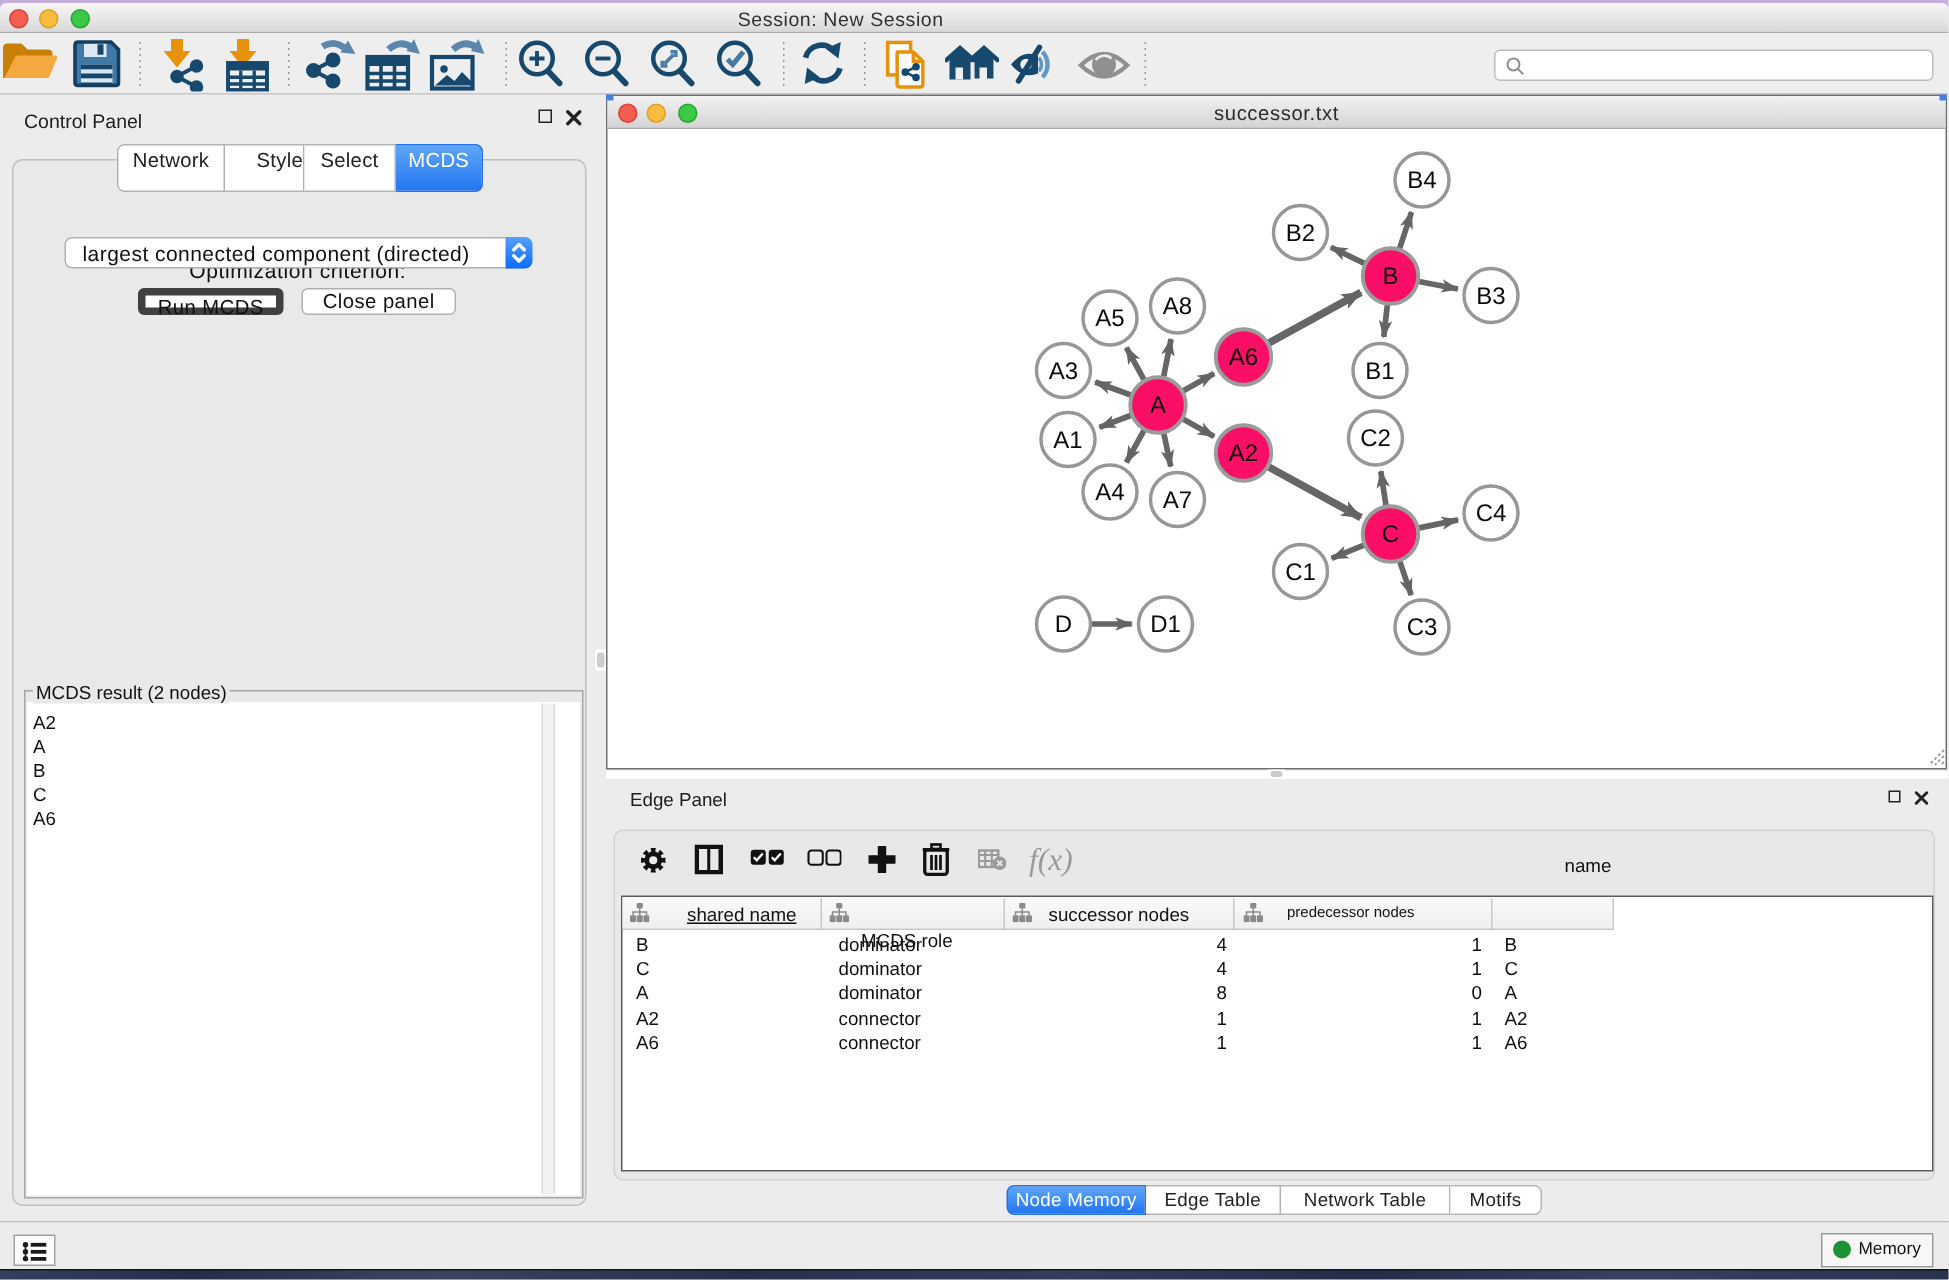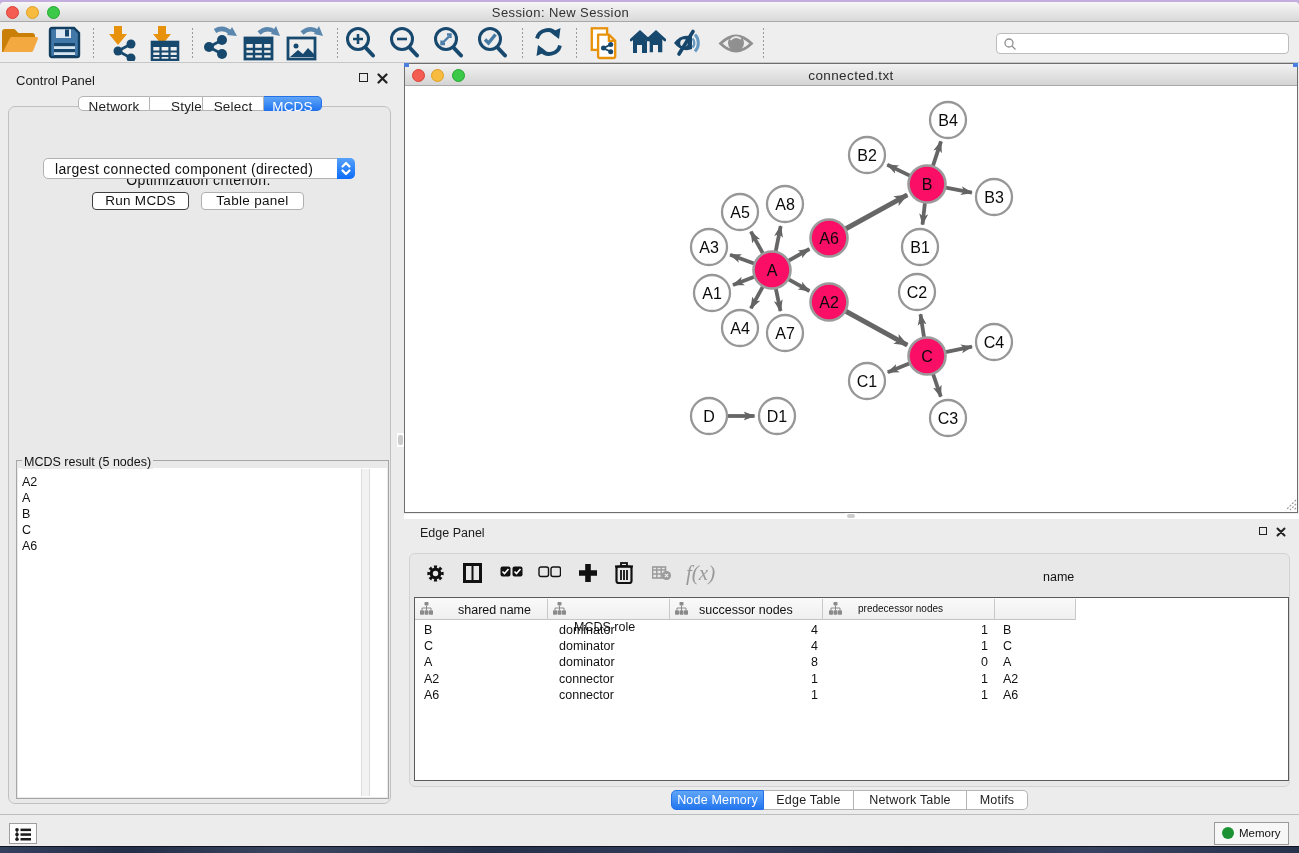--- a/index.html
+++ b/index.html
@@ -150,52 +150,52 @@
   </svg>
 
 <div class="txt" style="left:16px;top:73px;font-size:13px;color:#1c1c1c;">Control Panel</div>
 <div class="abs" style="left:359px;top:73px;width:9px;height:9px;border:1.6px solid #222;"></div>
 <svg class="abs" style="left:377px;top:73px;" width="11" height="11" viewBox="0 0 11 11">
     <path d="M1.5 1.5 L9.5 9.5 M9.5 1.5 L1.5 9.5" stroke="#222" stroke-width="2.2" stroke-linecap="round"></path>
   </svg>
 
 <div class="abs" style="left:8px;top:106px;width:383px;height:698px;background:#e9e9e9;border:1px solid #c0c0c0;border-radius:7px;"></div>
 
-<div class="abs" style="left:78px;top:96px;width:244px;height:15px;">
+<div class="abs" style="left:78px;top:96px;width:244px;height:32px;">
   <div class="tab first" style="left:0;width:72px;">Network</div>
   <div class="tab" style="left:72px;width:53px;text-align:right;">Style</div>
   <div class="tab" style="left:125px;width:61px;">Select</div>
   <div class="tab last sel" style="left:186px;width:58px;">MCDS</div>
 </div>
 <div class="txt" style="left:0px;top:136px;width:397px;text-align:center;font-size:14px;letter-spacing:0.4px;color:#111;margin-top:36px;">Optimization criterion:</div>
 
 <div class="abs" style="left:43px;top:158px;width:311px;height:21px;background:#fff;border:1px solid #b2b2b2;border-radius:5px;"></div>
 <div class="abs" style="left:337px;top:158px;width:18px;height:21px;background:linear-gradient(#55a1fa,#0c6cfa);border-radius:0 5px 5px 0;"></div>
 <svg class="abs" style="left:339px;top:160px;" width="14" height="17" viewBox="0 0 14 17">
     <path d="M3.5 6.5 L7 3 L10.5 6.5 M3.5 10.5 L7 14 L10.5 10.5" stroke="#fff" stroke-width="2.2" fill="none" stroke-linecap="round" stroke-linejoin="round"></path>
   </svg>
 <div class="txt" style="left:55px;top:161px;font-size:14px;letter-spacing:0.3px;color:#111;">largest connected component (directed)</div>
 
-<div class="abs" style="left:92px;top:192px;width:97px;height:18px;background:#fff;border:1px solid #404040;border-radius:4px;text-align:center;font-size:13.5px;letter-spacing:0.3px;color:#111;line-height:16px;">Run MCDS</div>
-<div class="abs" style="left:201px;top:192px;width:103px;height:18px;background:#fff;border:1px solid #b0b0b0;border-radius:4px;text-align:center;font-size:13.5px;letter-spacing:0.3px;color:#111;line-height:16px;">Table panel</div>
+<div class="abs" style="left:92px;top:192px;width:97px;height:18px;background:#fff;border:5px solid #404040;border-radius:4px;text-align:center;font-size:13.5px;letter-spacing:0.3px;color:#111;line-height:16px;">Run MCDS</div>
+<div class="abs" style="left:201px;top:192px;width:103px;height:18px;background:#fff;border:1px solid #b0b0b0;border-radius:4px;text-align:center;font-size:13.5px;letter-spacing:0.3px;color:#111;line-height:16px;">Close panel</div>
 
 <div class="abs" style="left:16px;top:460px;width:373px;height:339px;border:1px solid #a6a6a6;"></div>
 <div class="abs" style="left:18px;top:468px;width:369px;height:329px;background:#fff;"></div>
-<div class="txt" style="left:22px;top:455px;font-size:12.5px;color:#111;background:#e9e9e9;padding:0 2px;">MCDS result (5 nodes)</div>
+<div class="txt" style="left:22px;top:455px;font-size:12.5px;color:#111;background:#e9e9e9;padding:0 2px;">MCDS result (2 nodes)</div>
 <div class="abs" style="left:361px;top:469px;width:9px;height:327px;background:#f2f2f2;border-left:1px solid #dcdcdc;border-right:1px solid #dcdcdc;"></div>
 <div class="txt" style="left:22px;top:474px;font-size:12.5px;color:#111;line-height:16px;">A2<br>A<br>B<br>C<br>A6</div>
 
 <div class="abs" style="left:404px;top:63px;width:894px;height:450px;background:#fff;border:1px solid #6e6e6e;"></div>
 <div class="abs winbar" style="left:405px;top:64px;width:892px;height:22px;border-bottom:1px solid #a9a9a9;"></div>
 <div class="abs" style="left:404px;top:63px;width:5px;height:4px;background:#4a7fe0;"></div>
 <div class="abs" style="left:1293px;top:63px;width:5px;height:4px;background:#4a7fe0;"></div>
 <div class="abs tl" style="left:412px;top:69px;background:#f45d52;border:1px solid #da4236;"></div>
 <div class="abs tl" style="left:431px;top:69px;background:#f6bb3f;border:1px solid #dfa023;"></div>
 <div class="abs tl" style="left:452px;top:69px;background:#3cc848;border:1px solid #24a92f;"></div>
-<div class="txt" style="left:405px;top:68px;width:892px;text-align:center;font-size:13.5px;letter-spacing:0.4px;color:#2c2c2c;">connected.txt</div>
+<div class="txt" style="left:405px;top:68px;width:892px;text-align:center;font-size:13.5px;letter-spacing:0.4px;color:#2c2c2c;">successor.txt</div>
 <svg class="abs" style="left:405px;top:63px;will-change:transform;" width="891" height="449" viewBox="0 0 891 449">
 <defs>
 <marker id="arr" markerWidth="14" markerHeight="11" refX="11" refY="5" orient="auto" markerUnits="userSpaceOnUse">
         <path d="M0,0.5 L12,5 L0,9.5 L3,5 z" fill="#646464"></path>
       </marker>
 <marker id="arrB" markerWidth="17" markerHeight="13" refX="13" refY="6" orient="auto" markerUnits="userSpaceOnUse">
         <path d="M0,0.5 L14,6 L0,11.5 L3.5,6 z" fill="#646464"></path>
       </marker>
 </defs>
 <line x1="360.2" y1="194.7" x2="345.9" y2="168.7" stroke="#666" stroke-width="3.8" marker-end="url(#arr)"></line>
@@ -348,21 +348,21 @@
   </svg>
 <svg class="abs" style="left:829px;top:602px;" width="13" height="13" viewBox="0 0 13 13">
     <g fill="#8a8a8a">
       <rect x="4.5" y="0" width="4" height="3.6" rx="0.8"></rect>
       <rect x="0" y="8.2" width="4" height="4.6" rx="0.8"></rect>
       <rect x="4.5" y="8.2" width="4" height="4.6" rx="0.8"></rect>
       <rect x="9" y="8.2" width="4" height="4.6" rx="0.8"></rect>
     </g>
     <path d="M6.5 3.6 L6.5 8.2 M2 8.2 L2 6 L11 6 L11 8.2" stroke="#8a8a8a" stroke-width="1" fill="none"></path>
   </svg>
-<div class="txt" style="left:458px;top:603px;font-size:12.5px;color:#111;">shared name</div>
+<div class="txt" style="left:458px;top:603px;font-size:12.5px;color:#111;text-decoration:underline;">shared name</div>
 <div class="txt" style="left:574px;top:620px;font-size:12.5px;color:#111;">MCDS role</div>
 <div class="txt" style="left:699px;top:603px;font-size:12.5px;color:#111;">successor nodes</div>
 <div class="txt" style="left:858px;top:603px;font-size:10px;color:#111;text-align:right;">predecessor nodes</div>
 <div class="txt" style="left:1015px;top:570px;font-size:12.5px;color:#111;padding-left:28px;">name</div>
 <div class="txt" style="left:424px;top:622px;font-size:12.5px;color:#111;line-height:16.2px;">B<br>C<br>A<br>A2<br>A6</div>
 <div class="txt" style="left:559px;top:622px;font-size:12.5px;color:#111;line-height:16.2px;">dominator<br>dominator<br>dominator<br>connector<br>connector</div>
 <div class="txt" style="left:770px;top:622px;width:48px;text-align:right;font-size:12.5px;color:#111;line-height:16.2px;">4<br>4<br>8<br>1<br>1</div>
 <div class="txt" style="left:940px;top:622px;width:48px;text-align:right;font-size:12.5px;color:#111;line-height:16.2px;">1<br>1<br>0<br>1<br>1</div>
 <div class="txt" style="left:1003px;top:622px;font-size:12.5px;color:#111;line-height:16.2px;">B<br>C<br>A<br>A2<br>A6</div>
 

